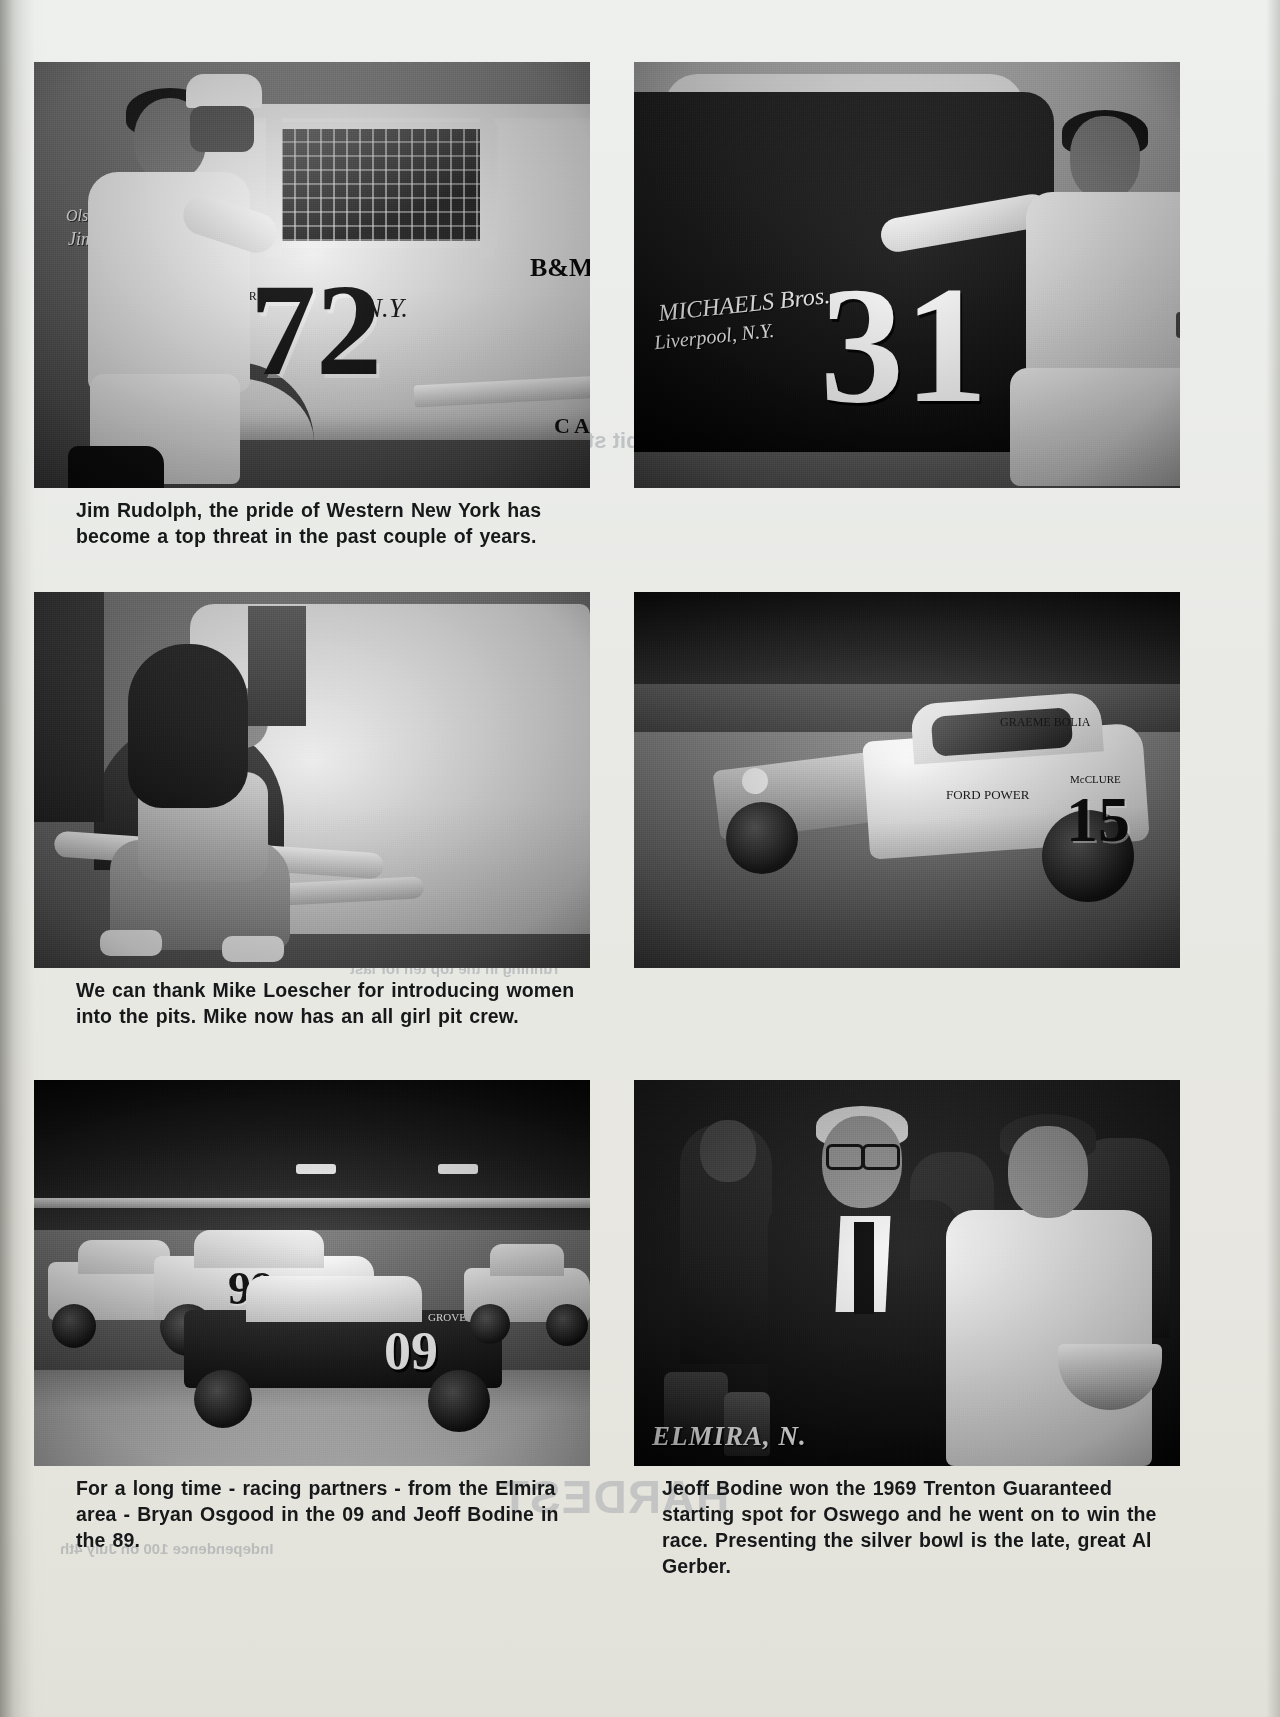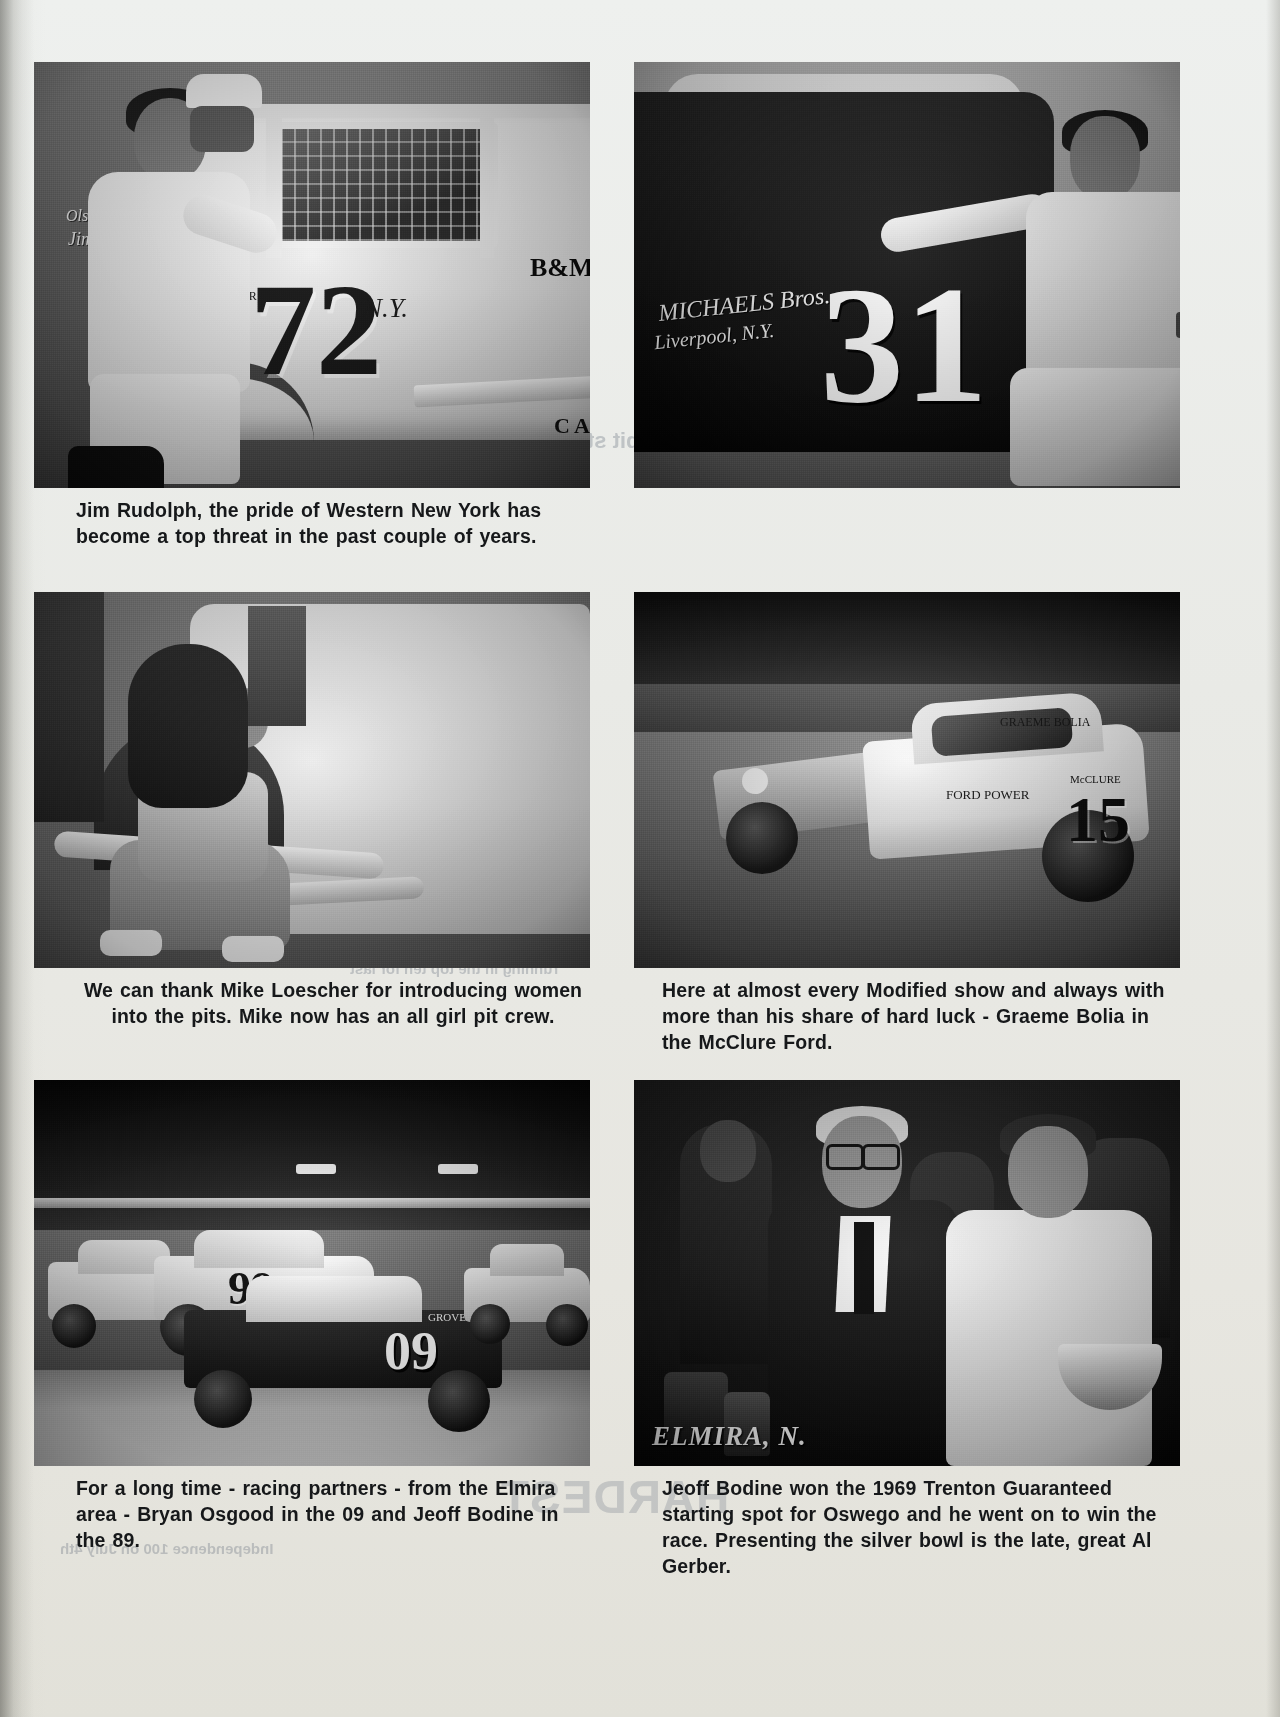--- a/index.html
+++ b/index.html
@@ -399,21 +399,21 @@
         <div class="p2-hair"></div>
         <div class="p2-head"></div>
         <div class="p2-suit">
             <div class="p2-patch"></div>
           </div>
         <div class="p2-knee"></div>
       </div>
     </div>
   </div>
 
-  <div class="cell left" style="left:34px; top:548px; width:556px;text-align:center;">
+  <div class="cell left" style="left:34px; top:548px; width:556px;">
     <div class="photo grainy vig" id="p3">
       <div class="p3-car"></div>
       <div class="p3-arch"></div>
       <div class="p3-tube"></div>
       <div class="p3-tube2"></div>
       <div class="p3-woman">
         <div class="p3-legs"></div>
         <div class="p3-torso"></div>
         <div class="p3-face"></div>
         <div class="p3-hair"></div>
@@ -440,21 +440,20 @@
         <div class="p4-tire" style="left:10px; top:104px; width:72px; height:72px;"></div>
         <div class="p4-tire" style="left:326px; top:112px; width:92px; height:92px;"></div>
         <div class="p4-hl" style="left:26px; top:70px;"></div>
       </div>
 
       <div class="num" style="left:432px; top:196px; font-size:64px; color:#141414; text-shadow:2px 2px 0 rgba(255,255,255,0.45);">15</div>
       <div class="scribble" style="left:366px; top:124px; font-size:12px; color:#1a1a1a; font-style:normal; text-shadow:none;">GRAEME BOLIA</div>
       <div class="scribble" style="left:312px; top:196px; font-size:13px; color:#1a1a1a; font-style:normal; text-shadow:none;">FORD POWER</div>
       <div class="scribble" style="left:436px; top:182px; font-size:11px; color:#1a1a1a; font-style:normal; text-shadow:none;">McCLURE</div>
     </div>
-    <div class="caption">Here at almost every Modified show and always with more than his share of hard luck - Graeme Bolia in the McClure Ford.</div>
   </div>
 
   <div class="cell left" style="left:34px; top:1036px; width:556px;">
     <div class="photo grainy vig" id="p5">
       <div class="p5-stand"></div>
       <div class="p5-rail"></div>
       <div class="p5-light" style="left:262px;"></div>
       <div class="p5-light" style="left:404px;"></div>
       <div class="p5-track"></div>
       <div class="p5-grassfg"></div>

